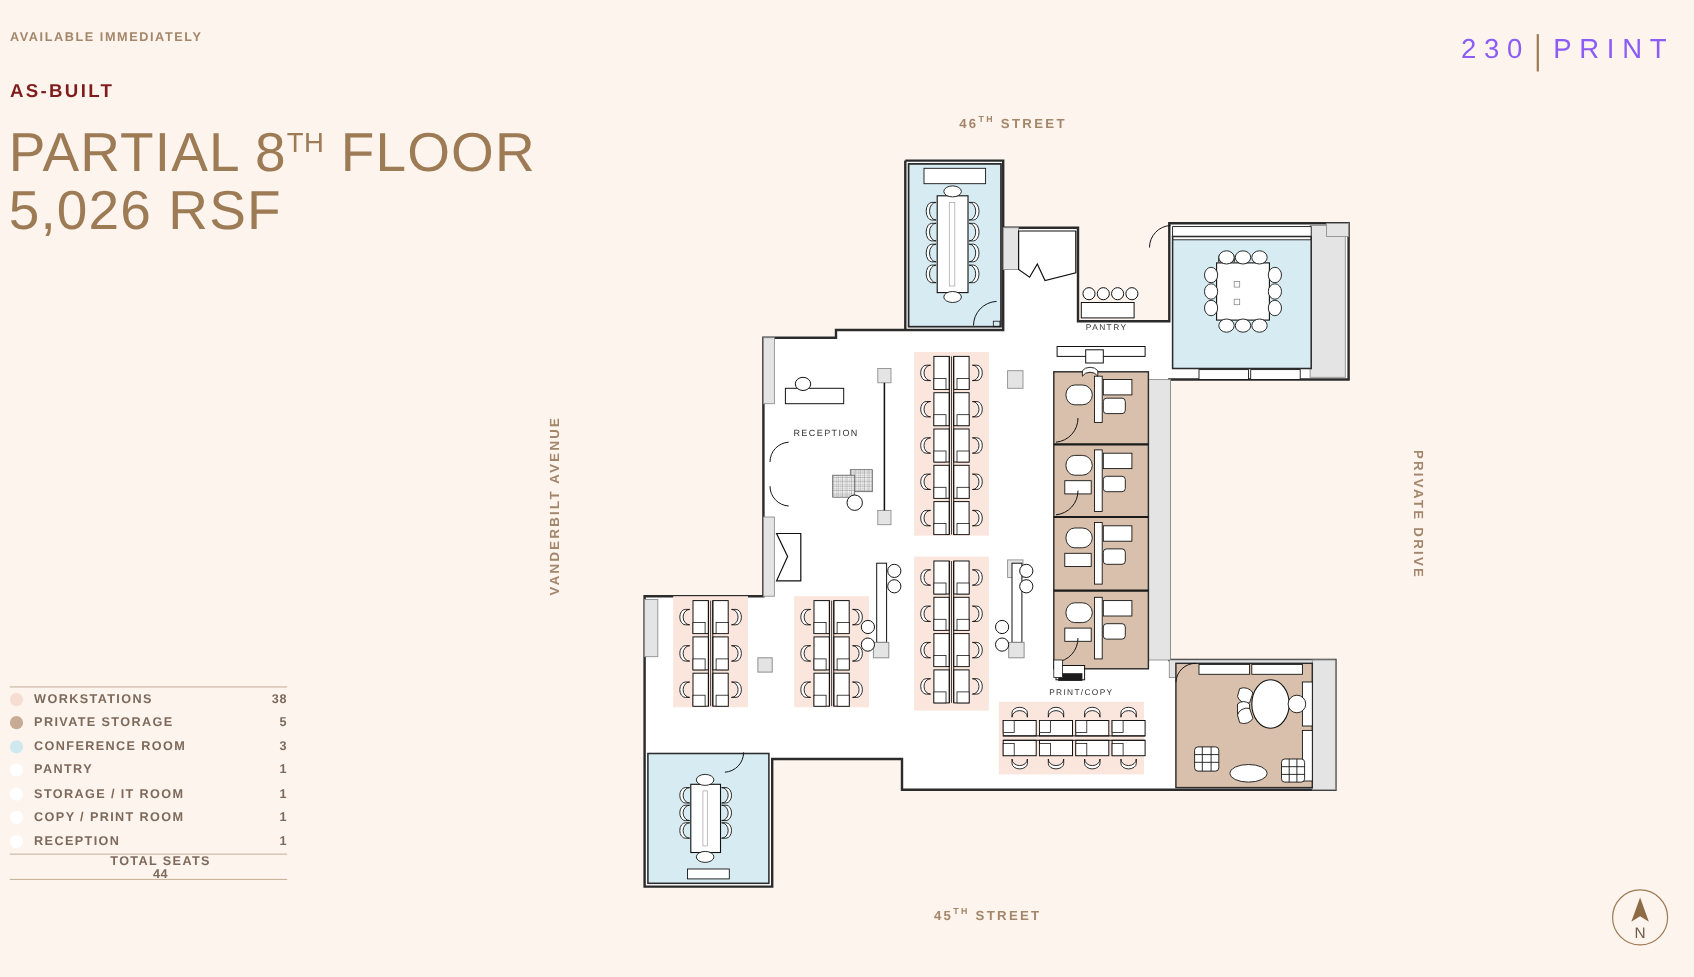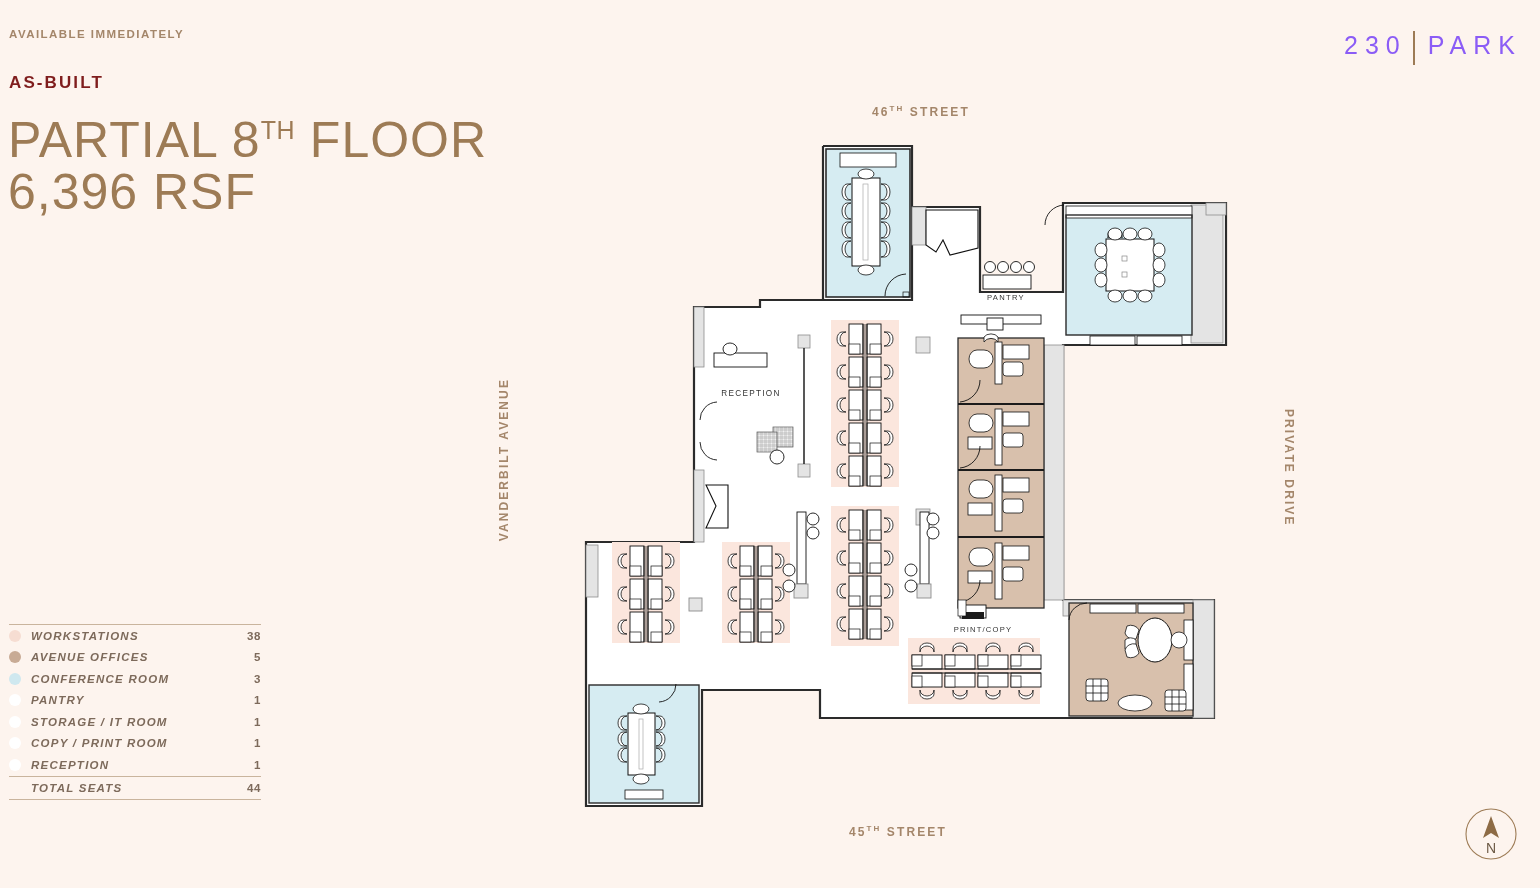--- a/index.html
+++ b/index.html
@@ -50,24 +50,24 @@
   
   #legend{
     position:absolute;left:9px;top:624px;width:252px;
     font-size:11.5px;letter-spacing:1.25px;color:#7d6a5b;font-weight:700;
   }
   #legend .rule{height:1px;background:#c9b49d;}
   .leg-row{
     display:flex;align-items:center;height:21.5px;
   }
   .leg-dot{width:12px;height:12px;border-radius:50%;flex:0 0 12px;margin-right:10px;}
-  .leg-name{flex:1 1 auto;white-space:nowrap;font-style:italic;}
+  .leg-name{flex:1 1 auto;white-space:nowrap;}
   .leg-val{flex:0 0 auto;text-align:left;letter-spacing:0.6px;}
   #legend .total{
-    display:flex;align-items:center;height:22px;padding-left:22px;
+    display:flex;align-items:center;height:22px;padding-left:22px;flex-direction:column;
   }
   #legend .total .leg-name{flex:1 1 auto;}
 
   
   .street{
     position:absolute;font-size:12px;letter-spacing:2.1px;font-weight:700;color:#a4866a;
     white-space:nowrap;
   }
   .street .sup{font-size:8px;vertical-align:super;}
   #street-46{left:850px;top:104px;margin-left:22px;}
@@ -93,40 +93,40 @@
 </head>
 <body>
 
 <div class="root">
 
   <div id="avail-label">AVAILABLE IMMEDIATELY</div>
   <div id="asbuilt-label">AS-BUILT</div>
 
   <div id="title-block">
     <div class="title-line"><span>PARTIAL 8</span><span class="sup">TH</span><span> FLOOR</span></div>
-    <div class="title-line">6,396 RSF</div>
+    <div class="title-line">5,026 RSF</div>
   </div>
 
   <div id="logo">
     <span class="lnum">230</span>
     <span class="lbar"></span>
-    <span class="lword">PARK</span>
+    <span class="lword">PRINT</span>
   </div>
 
   <div id="legend">
     <div class="rule"></div>
     <div id="legend-rows">
         <div class="leg-row">
           <span class="leg-dot" style="background: rgb(246, 221, 210);"></span>
           <span class="leg-name">WORKSTATIONS</span>
           <span class="leg-val">38</span>
         </div>
         <div class="leg-row">
           <span class="leg-dot" style="background: rgb(200, 171, 149);"></span>
-          <span class="leg-name">AVENUE OFFICES</span>
+          <span class="leg-name">PRIVATE STORAGE</span>
           <span class="leg-val">5</span>
         </div>
         <div class="leg-row">
           <span class="leg-dot" style="background: rgb(207, 232, 239);"></span>
           <span class="leg-name">CONFERENCE ROOM</span>
           <span class="leg-val">3</span>
         </div>
         <div class="leg-row">
           <span class="leg-dot" style="background: rgb(255, 255, 255);"></span>
           <span class="leg-name">PANTRY</span>

